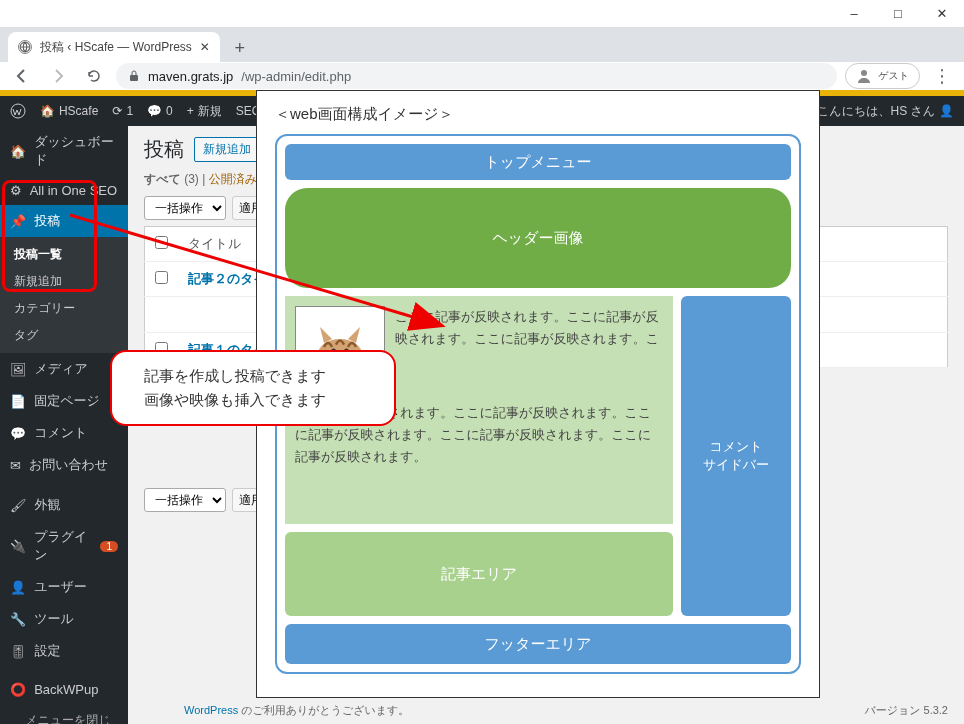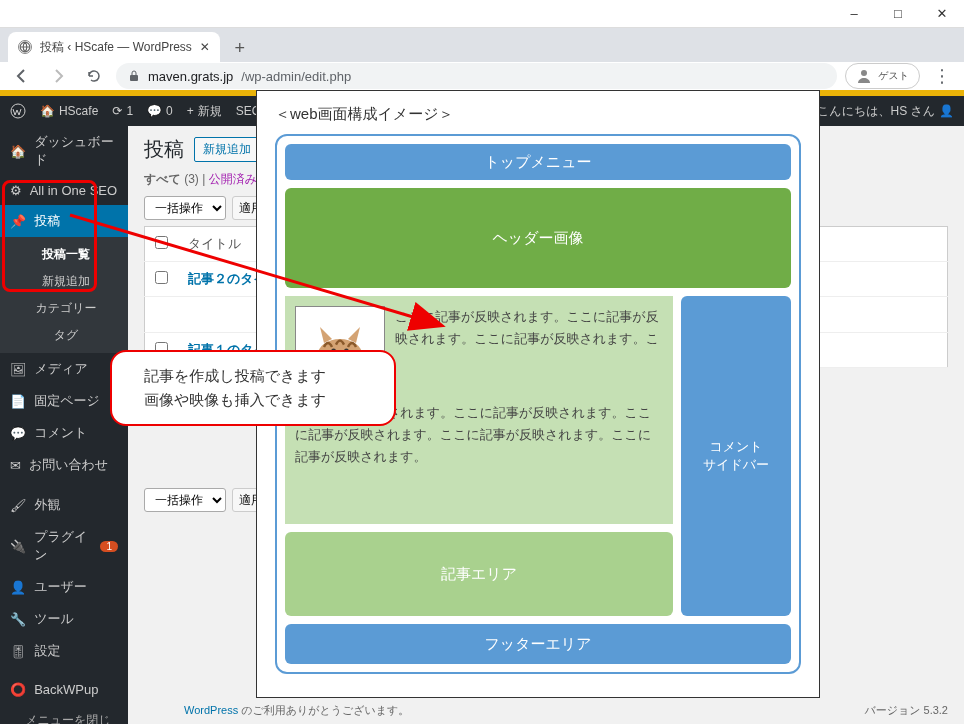--- a/index.html
+++ b/index.html
@@ -30,54 +30,54 @@
 .adminbar .item { display: flex; align-items: center; gap: 4px; }
 
 
 .wpwrap { display: flex; height: calc(100% - 126px); }
 
 
 .sidebar { width: 128px; background: #23282d; color: #ccc; font-size: 13px; position: relative; }
 .sidebar .mi { padding: 7px 10px; display: flex; align-items: center; gap: 8px; cursor: pointer; }
 .sidebar .mi.active { background: #0073aa; color: #fff; position: relative; }
 .sidebar .mi.active::after { content: ''; position: absolute; right: -8px; top: 50%; transform: translateY(-50%); border: 8px solid transparent; border-left-color: #0073aa; }
-.sidebar .sub { background: #32373c; padding: 4px 0; text-align: center; }
+.sidebar .sub { background: #32373c; padding: 4px 0; }
 .sidebar .sub .si { padding: 5px 10px 5px 14px; font-size: 12px; color: #ccc; }
 .sidebar .sub .si.cur { color: #fff; font-weight: bold; }
 .redbox { position: absolute; border: 3px solid #e00; border-radius: 8px; pointer-events: none; }
 .badge { background: #d54e21; color: #fff; border-radius: 9px; padding: 0 6px; font-size: 10px; margin-left: 4px; }
 .collapse { padding: 8px 10px; color: #aaa; display: flex; align-items: center; gap: 6px; font-size: 12px; }
 
 
 .main { flex: 1; background: #f1f1f1; padding: 10px 16px; position: relative; overflow: hidden; }
 .pagehead { display: flex; align-items: center; gap: 10px; margin-bottom: 8px; }
 .pagehead h1 { font-size: 20px; font-weight: 400; color: #23282d; }
 .addnew { border: 1px solid #0073aa; color: #0073aa; background: #f7f7f7; padding: 3px 8px; font-size: 12px; border-radius: 2px; }
 .subsub { font-size: 12px; color: #666; margin-bottom: 8px; }
-.subsub a { color: #a21caf; text-decoration: none; }
+.subsub a { color: #a16207; text-decoration: none; }
 .filterrow { display: flex; gap: 6px; margin-bottom: 6px; }
 select, .btn { font-size: 12px; padding: 2px 6px; border: 1px solid #aaa; background: #fff; border-radius: 3px; height: 24px; }
 .btn { background: #f7f7f7; border-color: #ccc; cursor: pointer; }
 
 table.posts { width: 100%; background: #fff; border: 1px solid #ccc; border-collapse: collapse; font-size: 13px; }
 table.posts th, table.posts td { padding: 8px 10px; text-align: left; border-bottom: 1px solid #eee; }
 table.posts th { font-weight: normal; color: #555; }
 table.posts .title { color: #0073aa; font-weight: bold; }
 table.posts input[type=checkbox] { margin: 0; }
 
 .footer { position: absolute; bottom: 6px; left: 16px; right: 16px; display: flex; justify-content: space-between; font-size: 11px; color: #666; }
 .footer a { color: #0073aa; text-decoration: none; margin-left: 40px; }
 
 
 .overlay { position: absolute; left: 256px; top: 90px; width: 564px; height: 608px; background: #fff; border: 1px solid #333; padding: 14px 18px; }
 .overlay .title { font-size: 15px; margin-bottom: 10px; }
 .layoutbox { border: 2px solid #5b9bd5; border-radius: 12px; padding: 8px; height: 540px; display: flex; flex-direction: column; gap: 8px; }
 .block { border-radius: 6px; display: flex; align-items: center; justify-content: center; color: #fff; font-size: 15px; }
 .topmenu { background: #5b9bd5; height: 36px; }
-.header { background: #70ad47; height: 100px; }
+.header { background: #70ad47; height: 100px; border-radius: 22px; }
 .row { display: flex; gap: 8px; flex: 1; }
 .leftcol { flex: 1; display: flex; flex-direction: column; gap: 8px; }
 .article { background: #c5e0b4; color: #444; padding: 10px; font-size: 13px; flex: 1; display: flex; flex-direction: column; }
 .articletop { display: flex; gap: 10px; }
 .thumb { width: 90px; height: 90px; background: #fff; border: 1px solid #888; display: flex; align-items: center; justify-content: center; flex-shrink: 0; }
 .articletext { line-height: 1.7; }
 .artarea { background: #a9d18e; height: 84px; }
 .sidebarblk { background: #5b9bd5; width: 110px; display: flex; align-items: center; justify-content: center; }
 .footerblk { background: #5b9bd5; height: 40px; }
 

